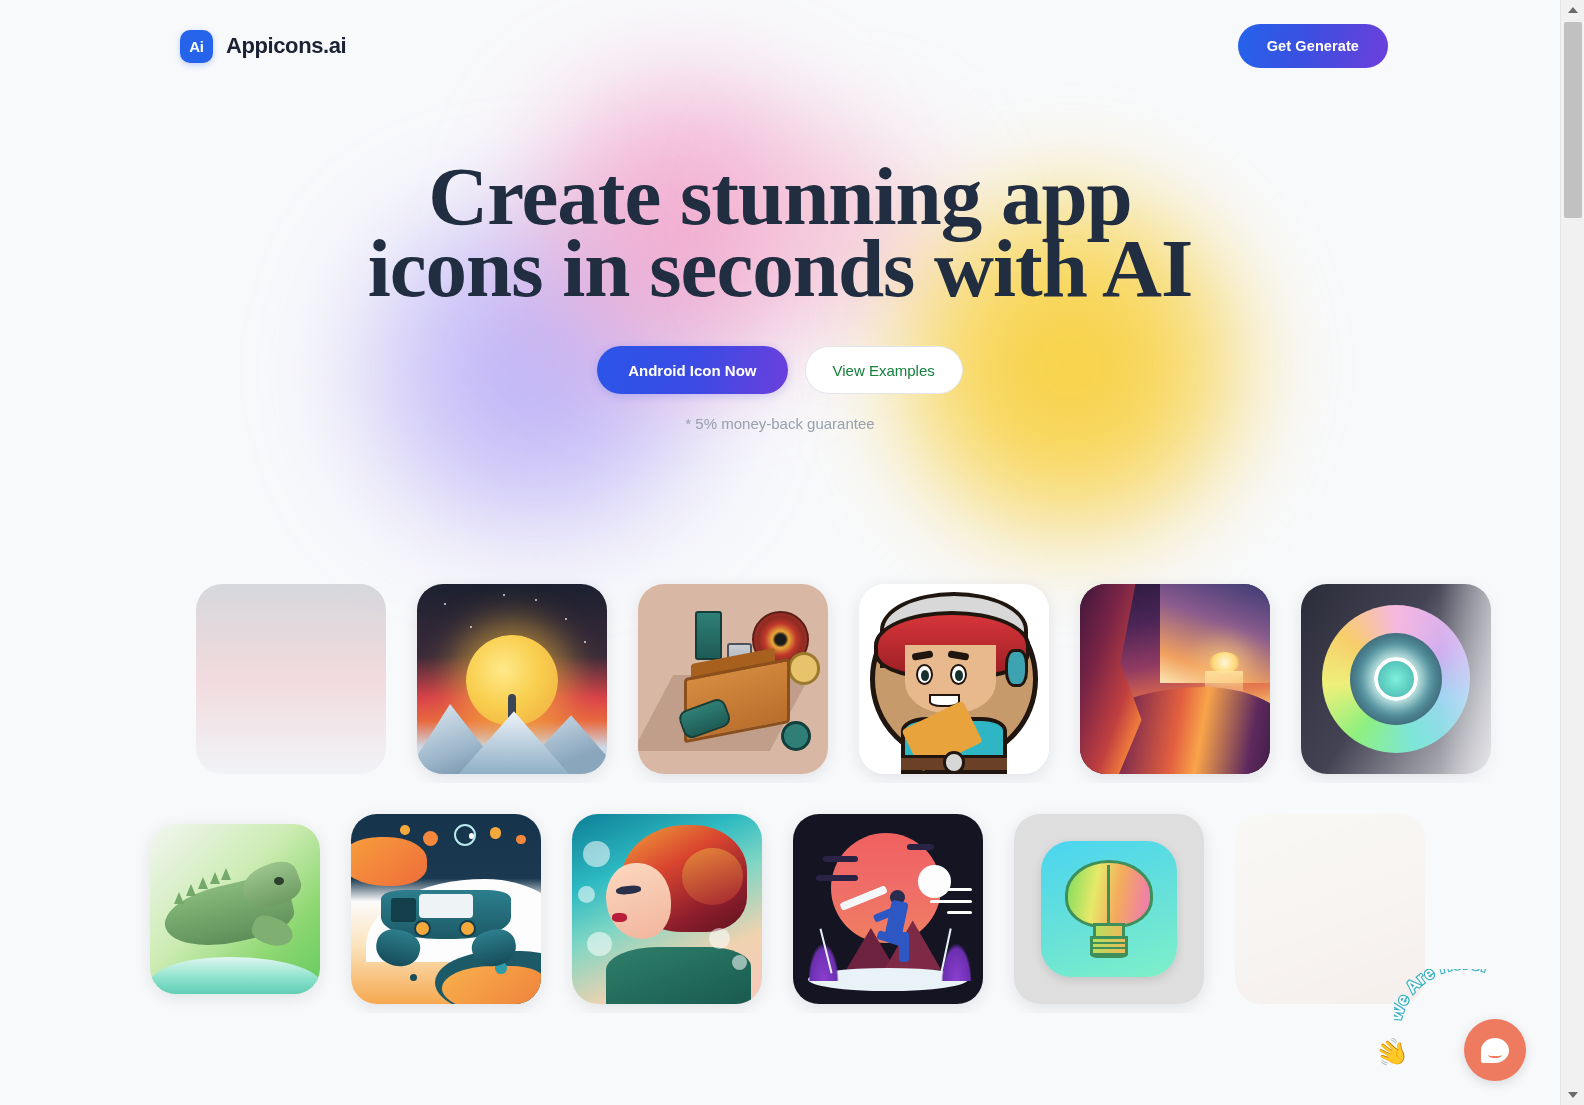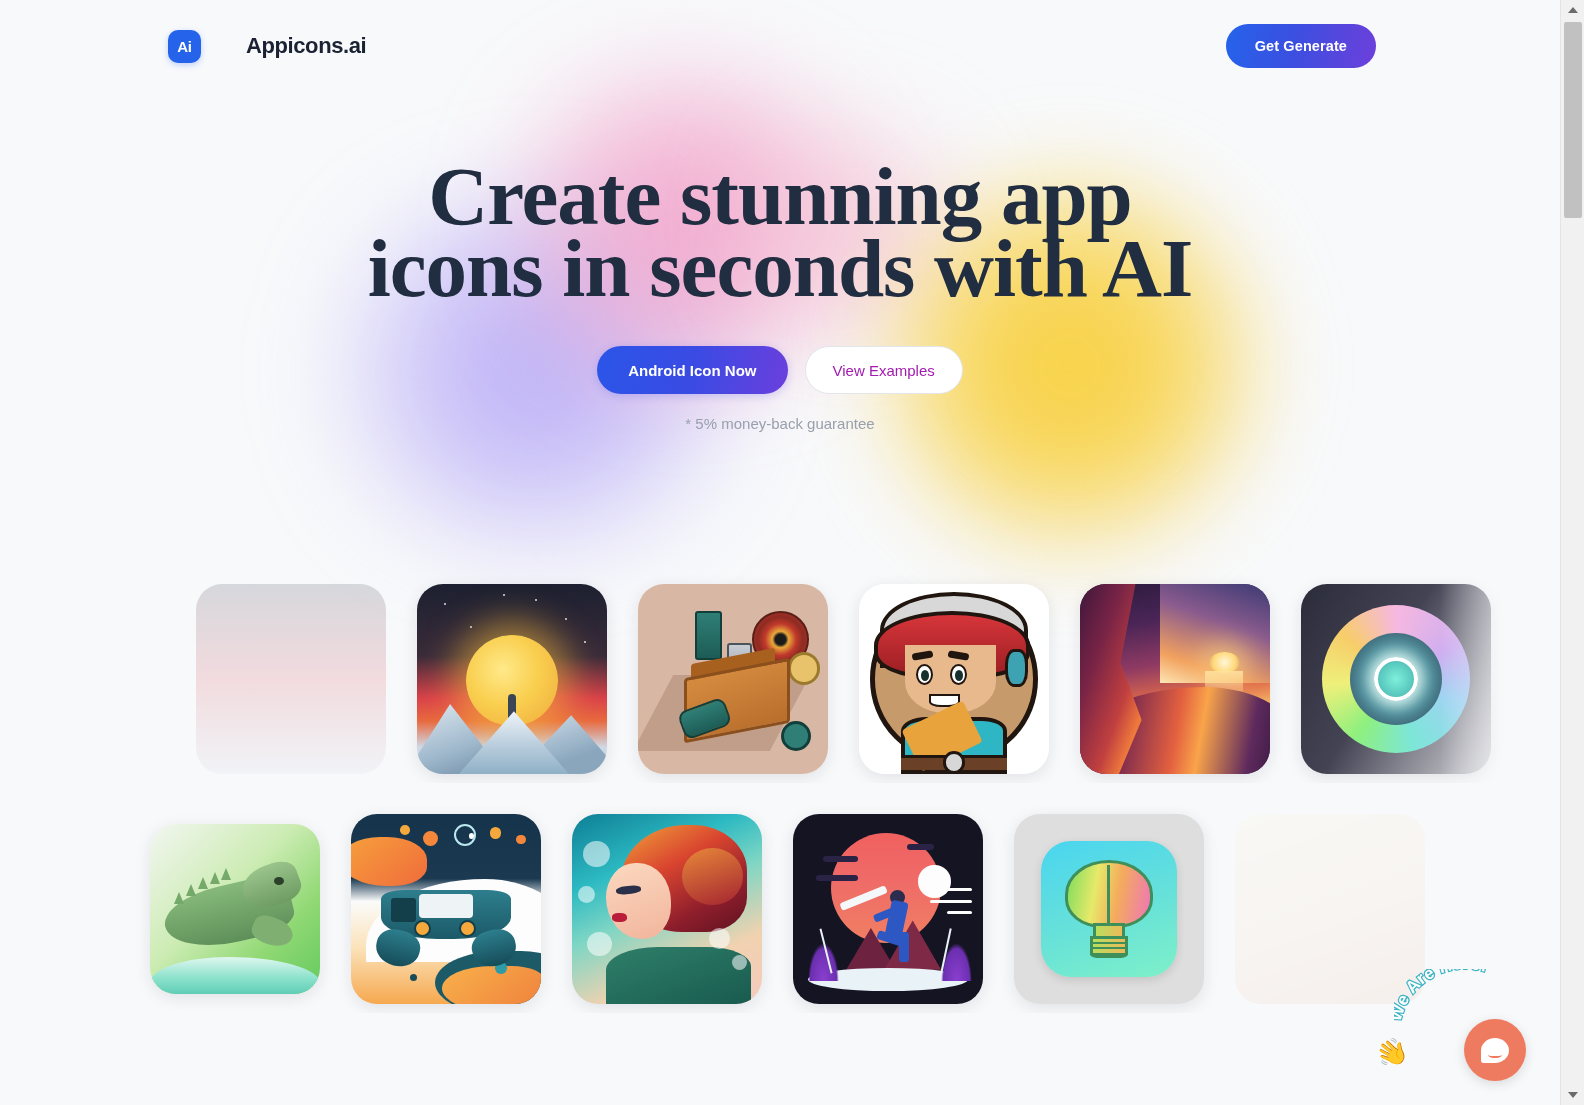--- a/index.html
+++ b/index.html
@@ -53,21 +53,21 @@
   .blob-mag {
     left: 700px; top: 100px;
     width: 300px; height: 250px;
     background: radial-gradient(circle at 50% 50%, rgba(245,185,205,0.7) 0%, rgba(245,185,205,0) 70%);
     filter: blur(40px);
   }
 
   
   .header {
     position: absolute;
-    left: 0; top: 0;
+    left: 12px; top: 0;
     width: 1560px;
     height: 92px;
     display: flex;
     align-items: center;
     justify-content: space-between;
     padding: 0 184px 0 168px;
     z-index: 20;
   }
   .brand { display: flex; align-items: center; gap: 13px; }
   .brand-badge {
@@ -79,21 +79,20 @@
     font-weight: bold;
     display: flex; align-items: center; justify-content: center;
     letter-spacing: -0.2px;
     box-shadow: 0 2px 6px rgba(37,99,235,0.28);
   }
   .brand-name {
     font-size: 22px;
     font-weight: bold;
     color: #1a2233;
     letter-spacing: -0.4px;
-    margin-left: 32px;
   }
   .btn-get-started {
     height: 44px;
     padding: 0 29px;
     border: none;
     border-radius: 999px;
     background: linear-gradient(100deg, #2563eb 0%, #3b4fe0 45%, #6d3fdb 100%);
     color: #fff;
     font-size: 14.5px;
     font-weight: bold;
@@ -149,21 +148,21 @@
     font-family: "Liberation Sans", sans-serif;
     cursor: pointer;
     box-shadow: 0 2px 10px rgba(58,75,228,0.22);
   }
   .btn-examples {
     height: 48px;
     padding: 0 27px;
     border: 1px solid #e2e5ea;
     border-radius: 999px;
     background: #fff;
-    color: #a21caf;
+    color: #15803d;
     font-size: 15px;
     font-family: "Liberation Sans", sans-serif;
     cursor: pointer;
   }
   .guarantee {
     margin-top: 21px;
     font-size: 15px;
     color: #98a0ad;
   }
 

